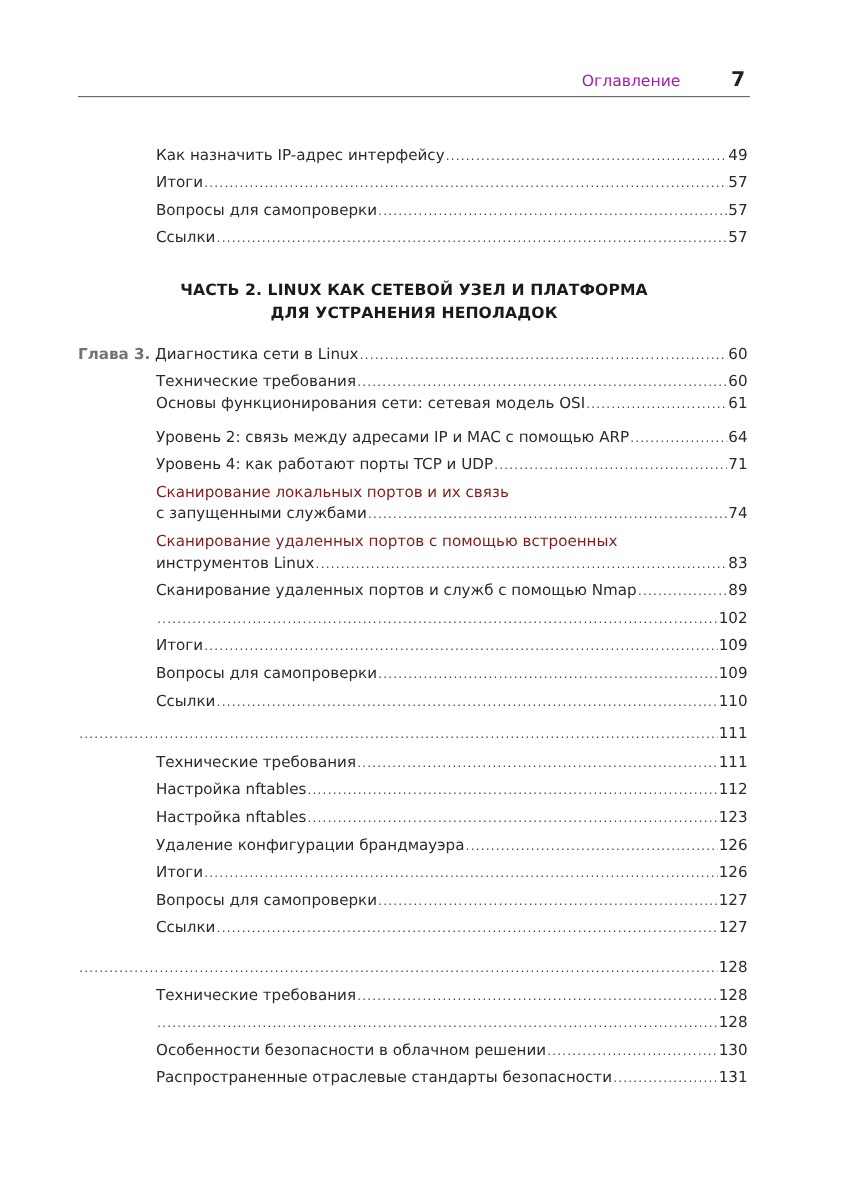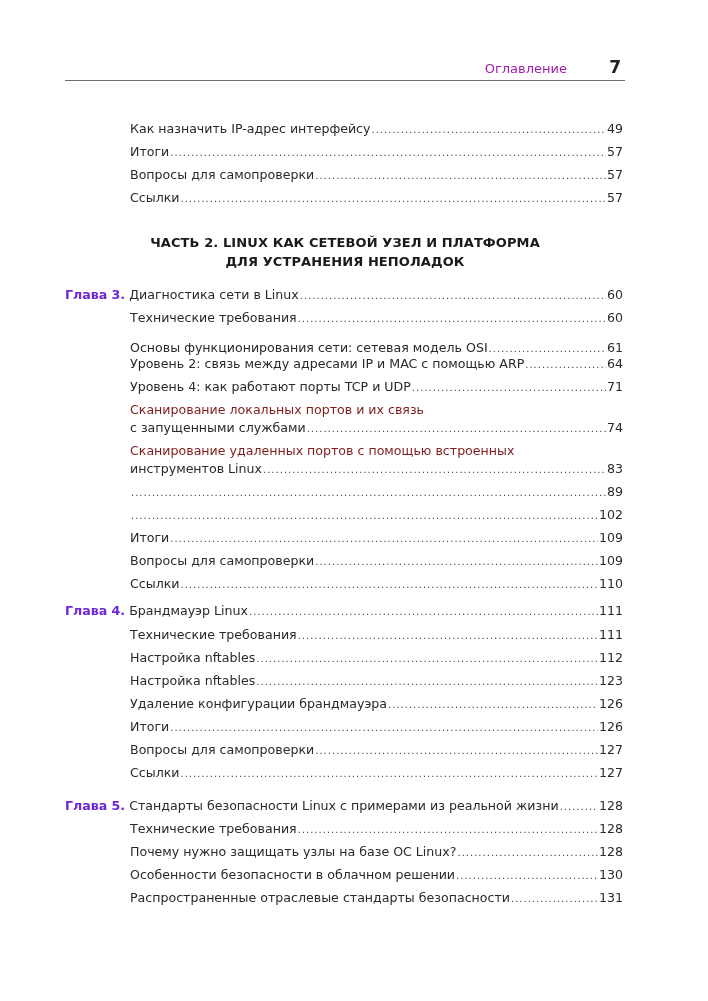--- a/index.html
+++ b/index.html
@@ -25,21 +25,21 @@
     .toc-line .dots {
       flex: 1 1 auto; overflow: hidden; margin: 0 1px; color: #444;
       letter-spacing: 1px; font-size: 10px;
     }
     .toc-line .dots::before {
       content: "..........................................................................................................................................................................................................";
     }
     .toc-line .page { flex: 0 0 auto; }
     .sub { left: 130px; width: 493px; }
     .chap { left: 65px; width: 558px; }
-    .chap .chap-num { font-weight: bold; color: #6d28d9; margin-right: 4px; }
+    .chap .chap-num { font-weight: bold; color: #737373; margin-right: 4px; }
     .multi { position: absolute; left: 130px; width: 493px; font-size: 12.6px; line-height: 16px; color: #7f1d1d; }
     .part-title {
       position: absolute; left: 65px; width: 560px; top: 233px; text-align: center;
       font-weight: bold; font-size: 13px; line-height: 19px; color: #1a1a1a; letter-spacing: 0.1px;
     }
   </style>
 </head>
 <body>
 
 <div class="header">
@@ -76,21 +76,21 @@
 <div class="toc-line chap" style="top:287px">
   <span class="label"><span class="chap-num">Глава 3.</span><span>Диагностика сети в Linux</span></span>
     <span class="dots"></span>
     <span class="page">60</span>
 </div>
 <div class="toc-line sub" style="top:310px">
   <span class="label">Технические требования</span>
     <span class="dots"></span>
     <span class="page">60</span>
 </div>
-<div class="toc-line sub" style="top:340px">
+<div class="toc-line sub" style="top:328px">
   <span class="label">Основы функционирования сети: сетевая модель OSI</span>
     <span class="dots"></span>
     <span class="page">61</span>
 </div>
 <div class="toc-line sub" style="top:356px">
   <span class="label">Уровень 2: связь между адресами IP и MAC с помощью ARP</span>
     <span class="dots"></span>
     <span class="page">64</span>
 </div>
 <div class="toc-line sub" style="top:379px">
@@ -104,20 +104,21 @@
     <span class="dots"></span>
     <span class="page">74</span>
 </div>
 <div class="multi" style="top:443px">Сканирование удаленных портов с помощью встроенных</div>
 <div class="toc-line sub" style="top:461px">
   <span class="label">инструментов Linux</span>
     <span class="dots"></span>
     <span class="page">83</span>
 </div>
 <div class="toc-line sub" style="top:484px">
+  <span class="label">Сканирование удаленных портов и служб с помощью Nmap</span>
     <span class="dots"></span>
     <span class="page">89</span>
 </div>
 <div class="toc-line sub" style="top:507px">
     <span class="dots"></span>
     <span class="page">102</span>
 </div>
 <div class="toc-line sub" style="top:530px">
   <span class="label">Итоги</span>
     <span class="dots"></span>
@@ -128,21 +129,20 @@
     <span class="dots"></span>
     <span class="page">109</span>
 </div>
 <div class="toc-line sub" style="top:576px">
   <span class="label">Ссылки</span>
     <span class="dots"></span>
     <span class="page">110</span>
 </div>
 
 <div class="toc-line chap" style="top:603px">
-  <span class="label"><span class="chap-num">Глава 4.</span><span>Брандмауэр Linux</span></span>
     <span class="dots"></span>
     <span class="page">111</span>
 </div>
 <div class="toc-line sub" style="top:627px">
   <span class="label">Технические требования</span>
     <span class="dots"></span>
     <span class="page">111</span>
 </div>
 <div class="toc-line sub" style="top:650px">
   <span class="label">Настройка nftables</span>
@@ -169,31 +169,29 @@
     <span class="dots"></span>
     <span class="page">127</span>
 </div>
 <div class="toc-line sub" style="top:765px">
   <span class="label">Ссылки</span>
     <span class="dots"></span>
     <span class="page">127</span>
 </div>
 
 <div class="toc-line chap" style="top:798px">
-  <span class="label"><span class="chap-num">Глава 5.</span><span>Стандарты безопасности Linux с примерами из реальной жизни</span></span>
     <span class="dots"></span>
     <span class="page">128</span>
 </div>
 <div class="toc-line sub" style="top:821px">
   <span class="label">Технические требования</span>
     <span class="dots"></span>
     <span class="page">128</span>
 </div>
 <div class="toc-line sub" style="top:844px">
-  <span class="label">Почему нужно защищать узлы на базе ОС Linux?</span>
     <span class="dots"></span>
     <span class="page">128</span>
 </div>
 <div class="toc-line sub" style="top:867px">
   <span class="label">Особенности безопасности в облачном решении</span>
     <span class="dots"></span>
     <span class="page">130</span>
 </div>
 <div class="toc-line sub" style="top:890px">
   <span class="label">Распространенные отраслевые стандарты безопасности</span>

